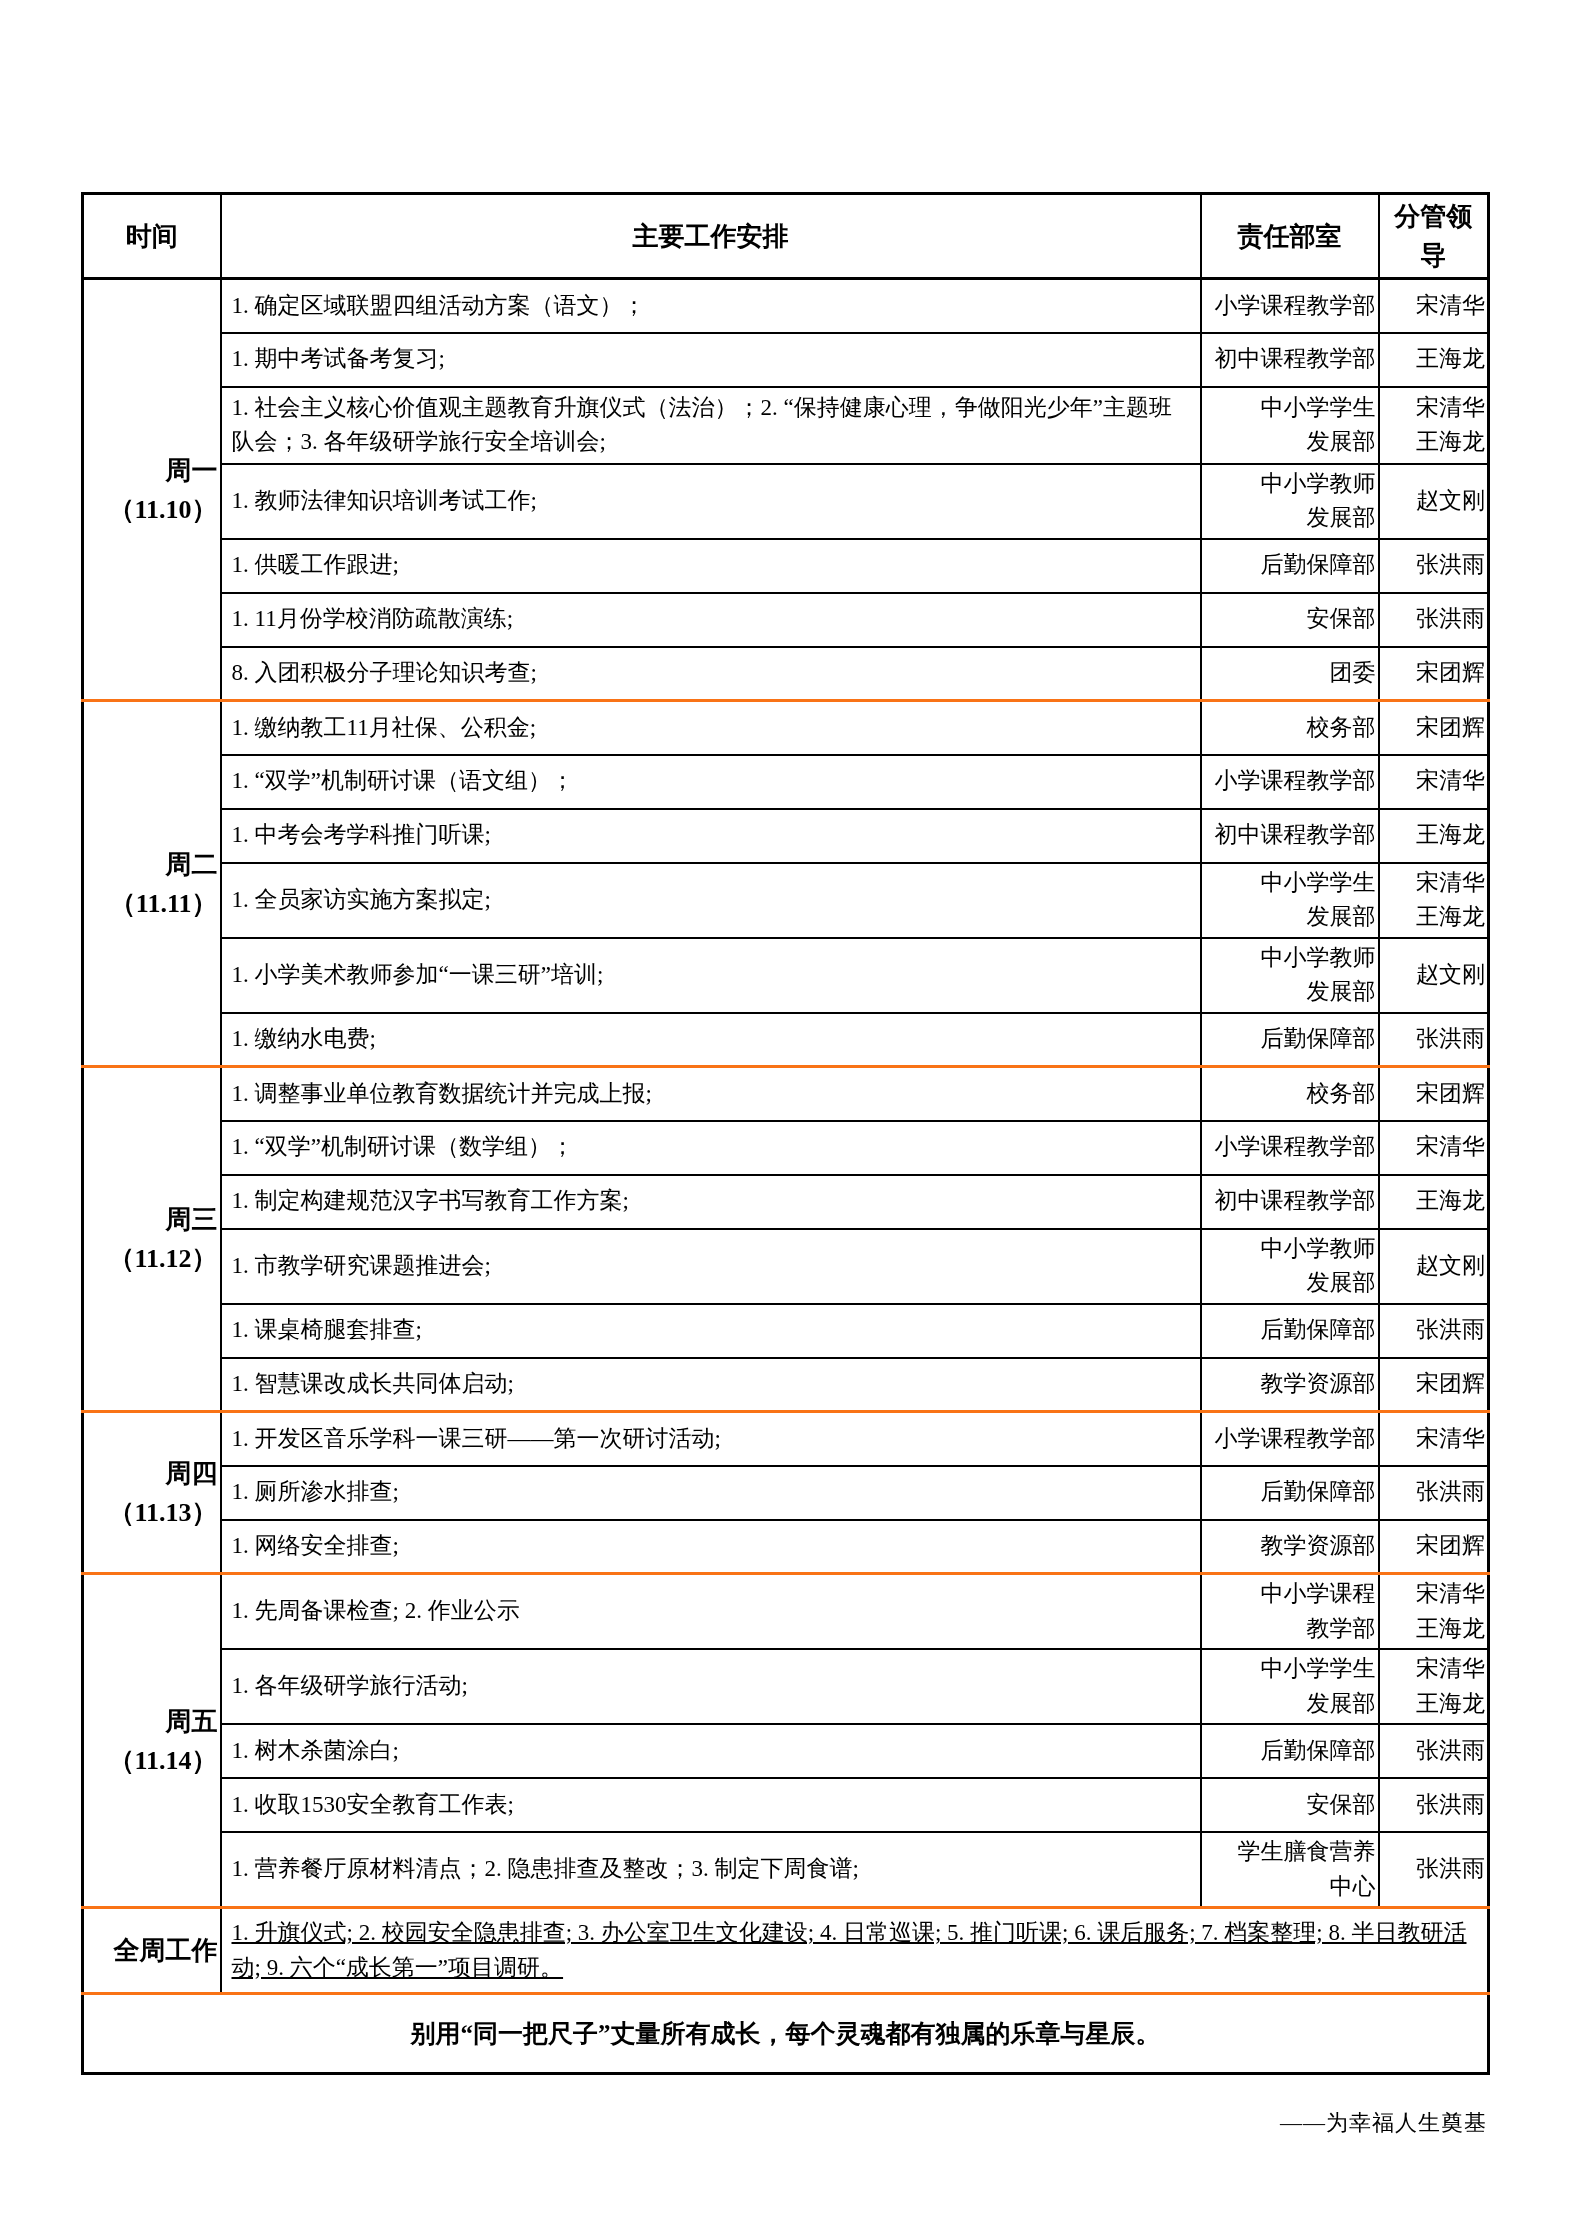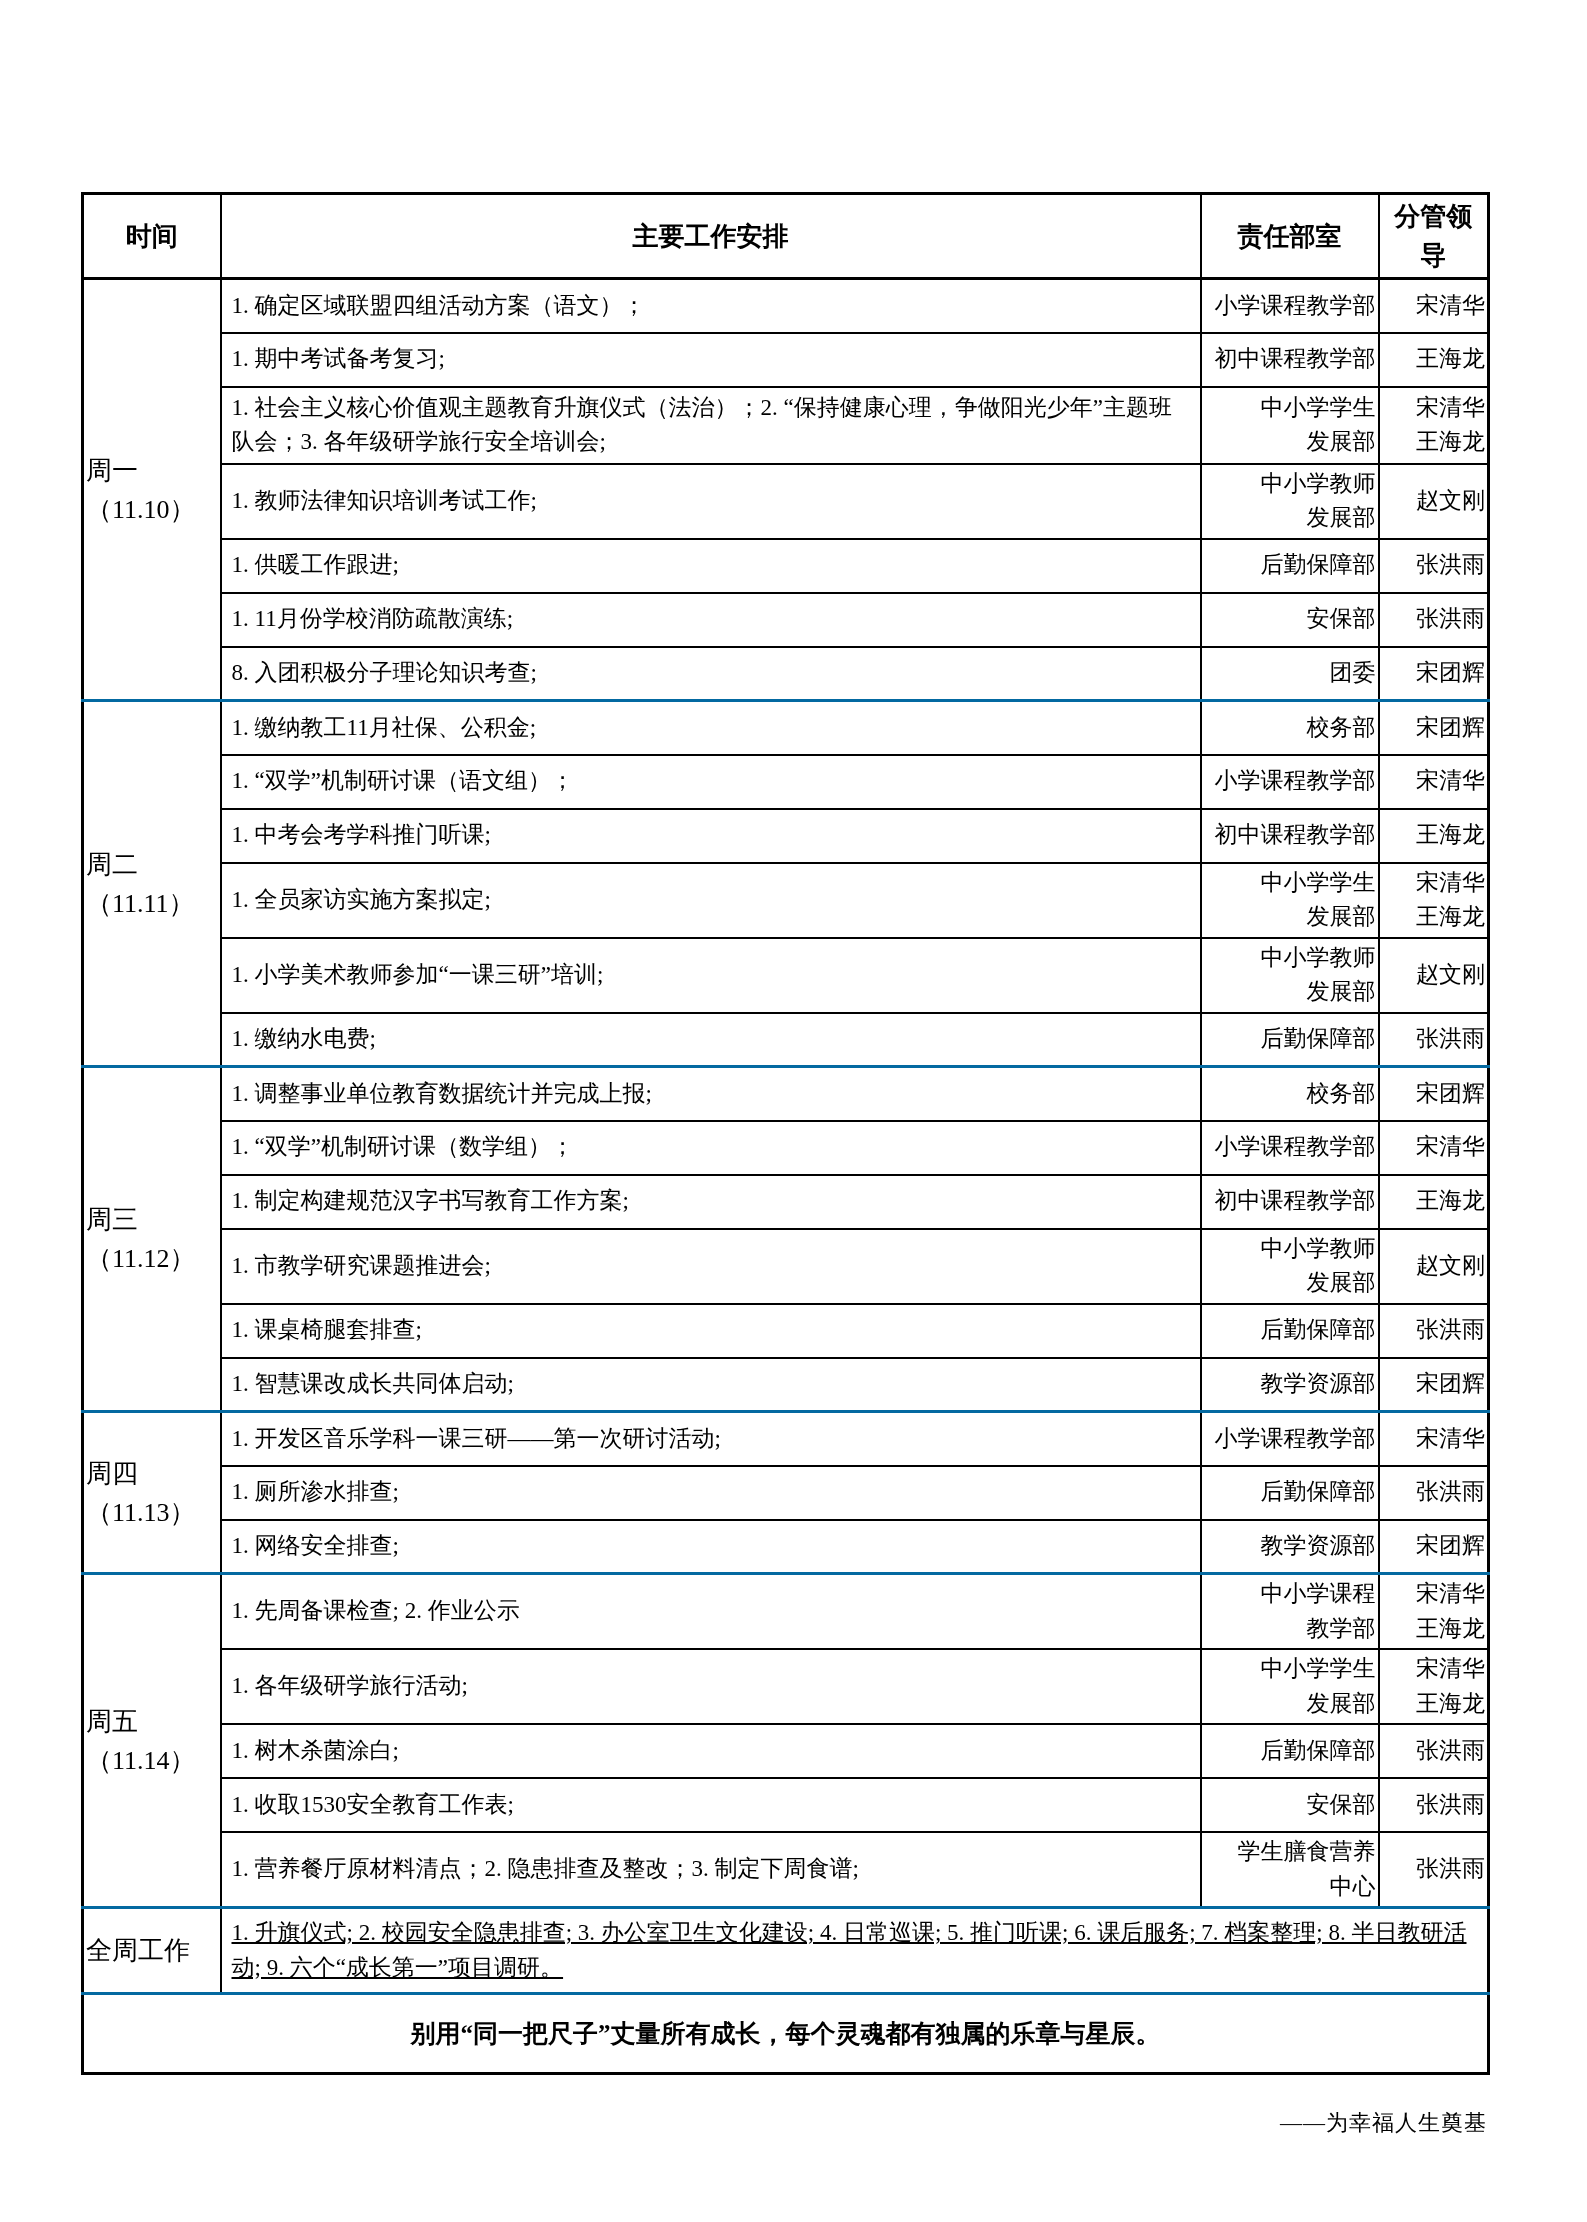--- a/index.html
+++ b/index.html
@@ -32,29 +32,29 @@
   }
   .schedule th {
     height:72px;
     font-size:26px; font-weight:bold;
     text-align:center;
     border-bottom:3px solid #000;
     padding:2px 4px;
   }
   .schedule td { height:54px; }
   td.day {
-    text-align:left;
-    font-weight:normal;
+    text-align:right;
+    font-weight:bold;
     font-size:26px;
     line-height:1.5;
     padding:2px 2px;
   }
   td.work { text-align:left; padding:3px 10px; }
   td.dept, td.leader { text-align:right; white-space:pre-line; padding:2px 2px; }
-  tr.grp td { border-top:3px solid #0369a1; }
+  tr.grp td { border-top:3px solid #f97316; }
   td.fullweek-text { text-align:left; padding:3px 10px; height:86px;text-decoration:underline; }
   td.quote-cell {
     height:80px;
     text-align:center;
     font-weight:bold;
     font-size:25px;
     margin-top:34px;
   }
   .footer-motto {
     position:absolute;

